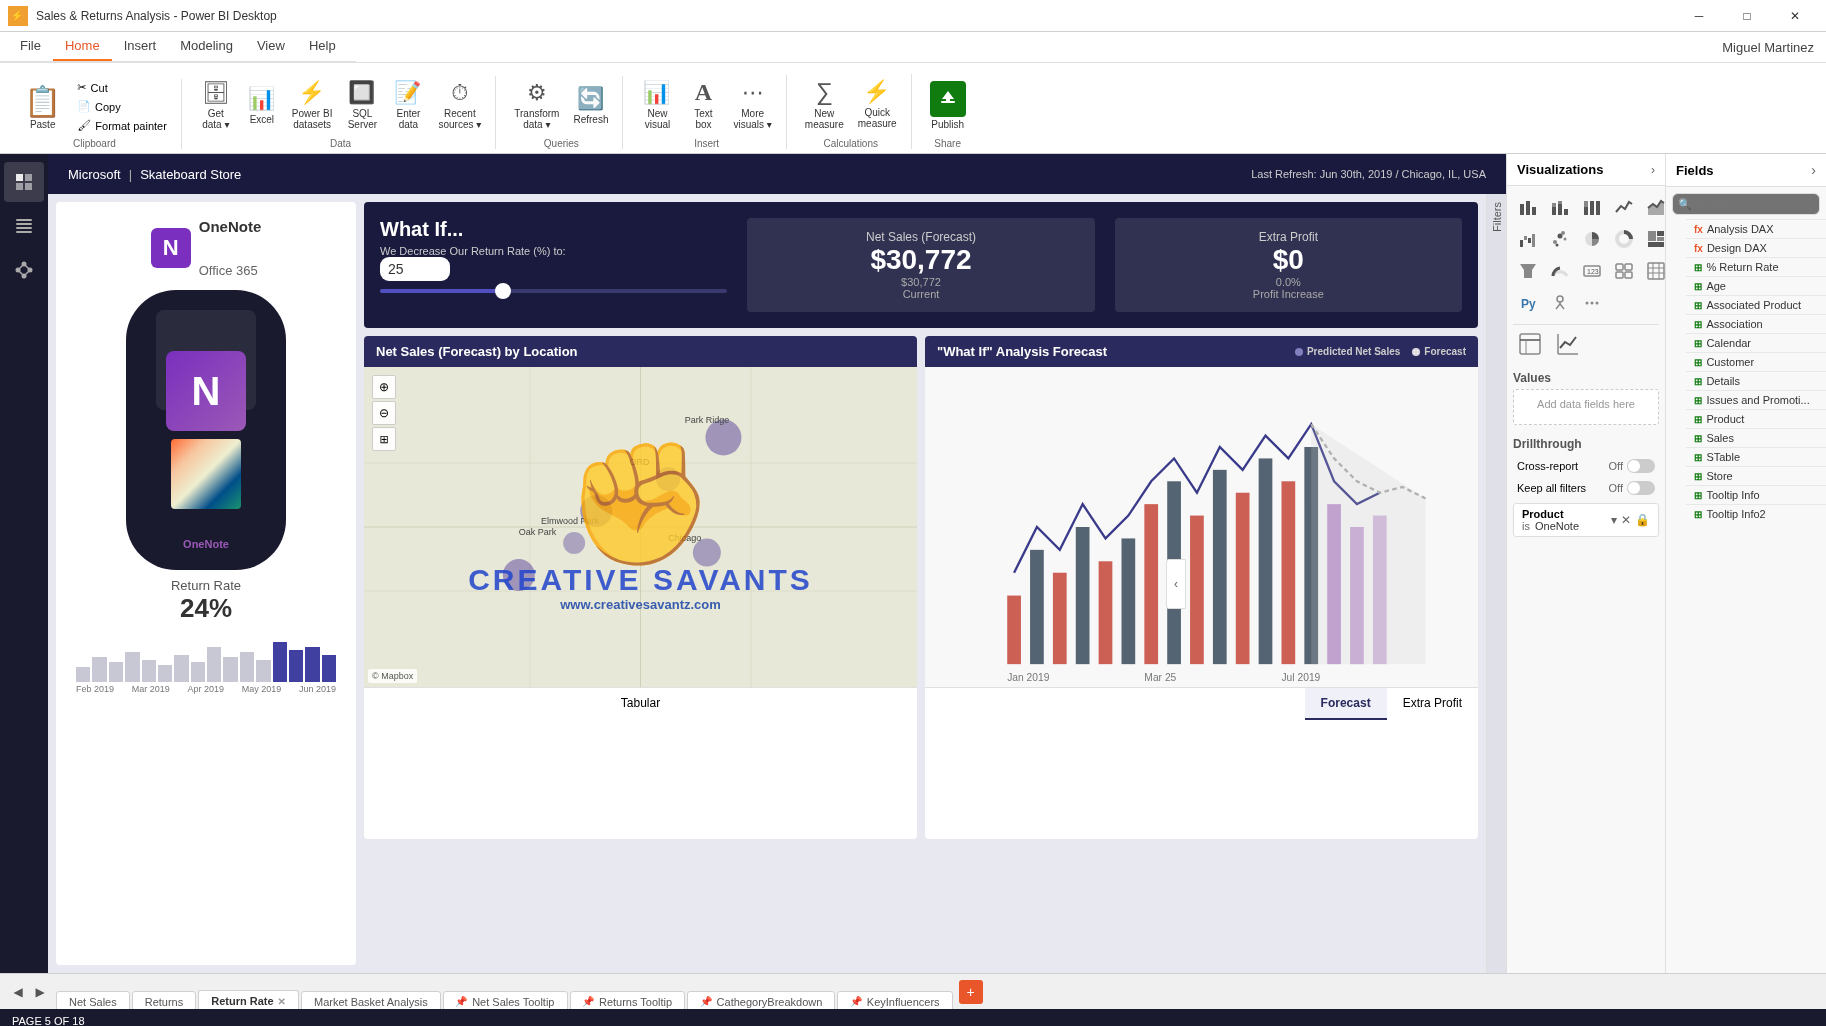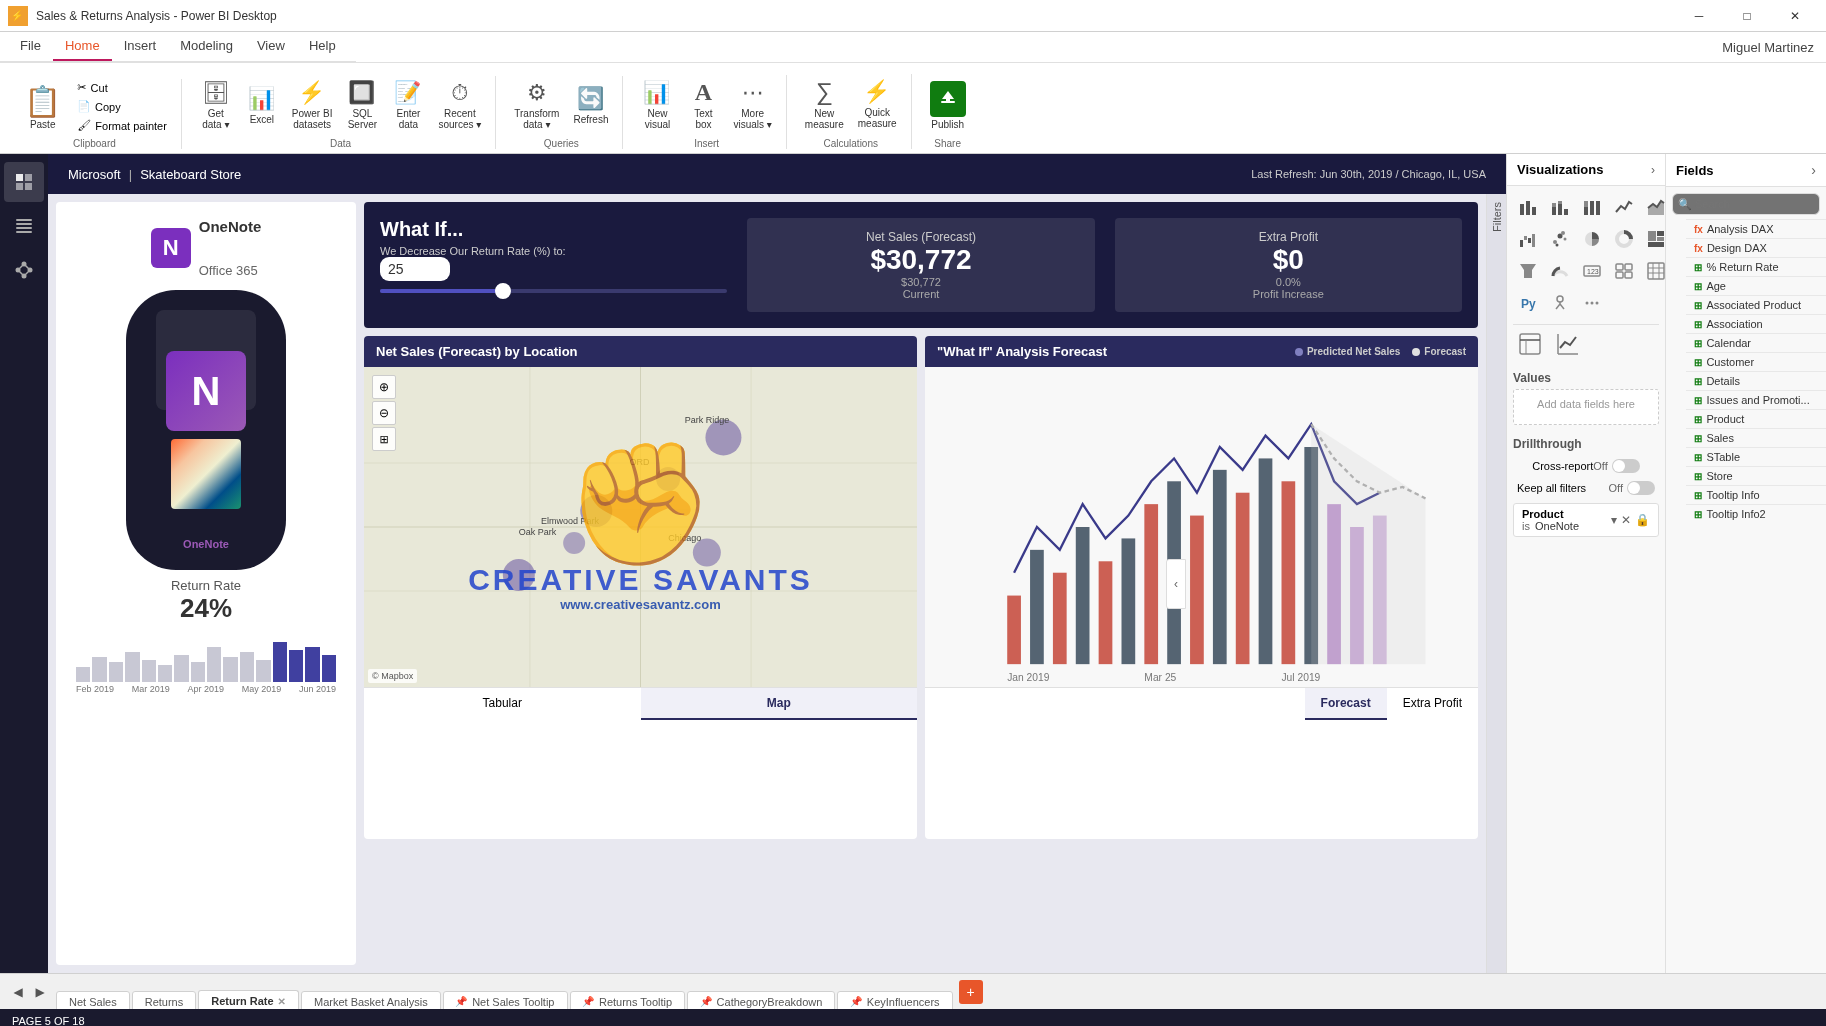--- a/index.html
+++ b/index.html
@@ -18,21 +18,21 @@
     }
     .title-bar .app-icon { width: 20px; height: 20px; background: #f0a030; margin-right: 8px; display: flex; align-items: center; justify-content: center; font-size: 10px; color: white; font-weight: bold; }
     .title-bar .title-text { flex: 1; }
     .title-bar .win-controls { display: flex; gap: 2px; }
     .win-btn { width: 46px; height: 32px; display: flex; align-items: center; justify-content: center; cursor: pointer; font-size: 12px; }
 
     
     .ribbon { background: #ffffff; border-bottom: 1px solid #d0d0d0; }
     .ribbon-tabs { display: flex; padding: 0 8px; border-bottom: 1px solid #e0e0e0; }
     .ribbon-tab { padding: 6px 12px; cursor: pointer; font-size: 13px; color: #444; border-bottom: 2px solid transparent; }
-    .ribbon-tab.active { color: #e8562a; border-bottom: 2px solid #be185d; }
+    .ribbon-tab.active { color: #e8562a; border-bottom: 2px solid #f97316; }
     .user-info { margin-left: auto; padding: 6px 12px; font-size: 13px; color: #444; }
 
     .ribbon-content { display: flex; padding: 4px 8px; align-items: flex-end; gap: 4px; min-height: 90px; }
     .ribbon-group { display: flex; flex-direction: column; align-items: center; padding: 0 8px; border-right: 1px solid #e0e0e0; }
     .ribbon-group:last-child { border-right: none; }
     .ribbon-group-label { font-size: 10px; color: #666; margin-top: 4px; text-align: center; }
     .ribbon-group-items { display: flex; align-items: center; gap: 2px; flex: 1; }
 
     .ribbon-btn { display: flex; flex-direction: column; align-items: center; justify-content: center; padding: 4px 6px; cursor: pointer; border-radius: 3px; min-width: 44px; }
     .ribbon-btn .btn-icon { font-size: 22px; color: #555; }
@@ -409,21 +409,20 @@
                   </div>
 
                   <div style="position:absolute; top:0; left:0; width:100%; height:100%; display:flex; flex-direction:column; align-items:center; justify-content:center; pointer-events:none; z-index:5;">
                     <div style="font-size:120px; color:#2244cc; opacity:0.8; line-height:1;">✊</div>
                     <div style="font-size:30px; font-weight:900; color:#2244cc; letter-spacing:3px; opacity:0.85;">CREATIVE SAVANTS</div>
                     <div style="font-size:13px; color:#1a44aa; font-weight:600; opacity:0.85;">www.creativesavantz.com</div>
                   </div>
                 </div>
                 <div class="map-tabs">
                   <div class="map-tab">Tabular</div>
-                  <div class="map-tab active">Map</div>
                 </div>
               </div>
 
               <div class="forecast-panel">
                 <div class="forecast-header">
                   <span>"What If" Analysis Forecast</span>
                   <div style="display:flex; gap:12px;">
                     <div style="display:flex; align-items:center; gap:4px;">
                       <div style="width:8px; height:8px; border-radius:50%; background:#8080c0;"></div>
                       <span style="font-size:10px; color:#ccc;">Predicted Net Sales</span>
@@ -659,21 +658,21 @@
           </div>
         </div>
 
         <div>
           <div style="font-size:12px; font-weight:600; color:#555; margin-bottom:4px;">Values</div>
           <div style="border:1px dashed #ccc; border-radius:3px; padding:8px; min-height:36px; background:white; font-size:11px; color:#999; text-align:center;">Add data fields here</div>
         </div>
 
         <div style="margin-top:12px;">
           <div style="font-size:12px; font-weight:600; color:#555; margin-bottom:6px;">Drillthrough</div>
-          <div style="display:flex; align-items:center; justify-content:center; padding:2px 4px; font-size:11px;">
+          <div style="display:flex; align-items:center; justify-content:space-between; padding:2px 4px; font-size:11px;">
             <span>Cross-report</span>
             <div style="display:flex; align-items:center; gap:4px;">
               <span style="font-size:11px; color:#666;">Off</span>
               <div style="width:28px; height:14px; background:#ccc; border-radius:7px; position:relative; cursor:pointer;">
                 <div style="width:12px; height:12px; background:white; border-radius:50%; position:absolute; top:1px; left:1px;"></div>
               </div>
             </div>
           </div>
           <div style="display:flex; align-items:center; justify-content:space-between; padding:2px 4px; font-size:11px; margin-top:4px;">
             <span>Keep all filters</span>

